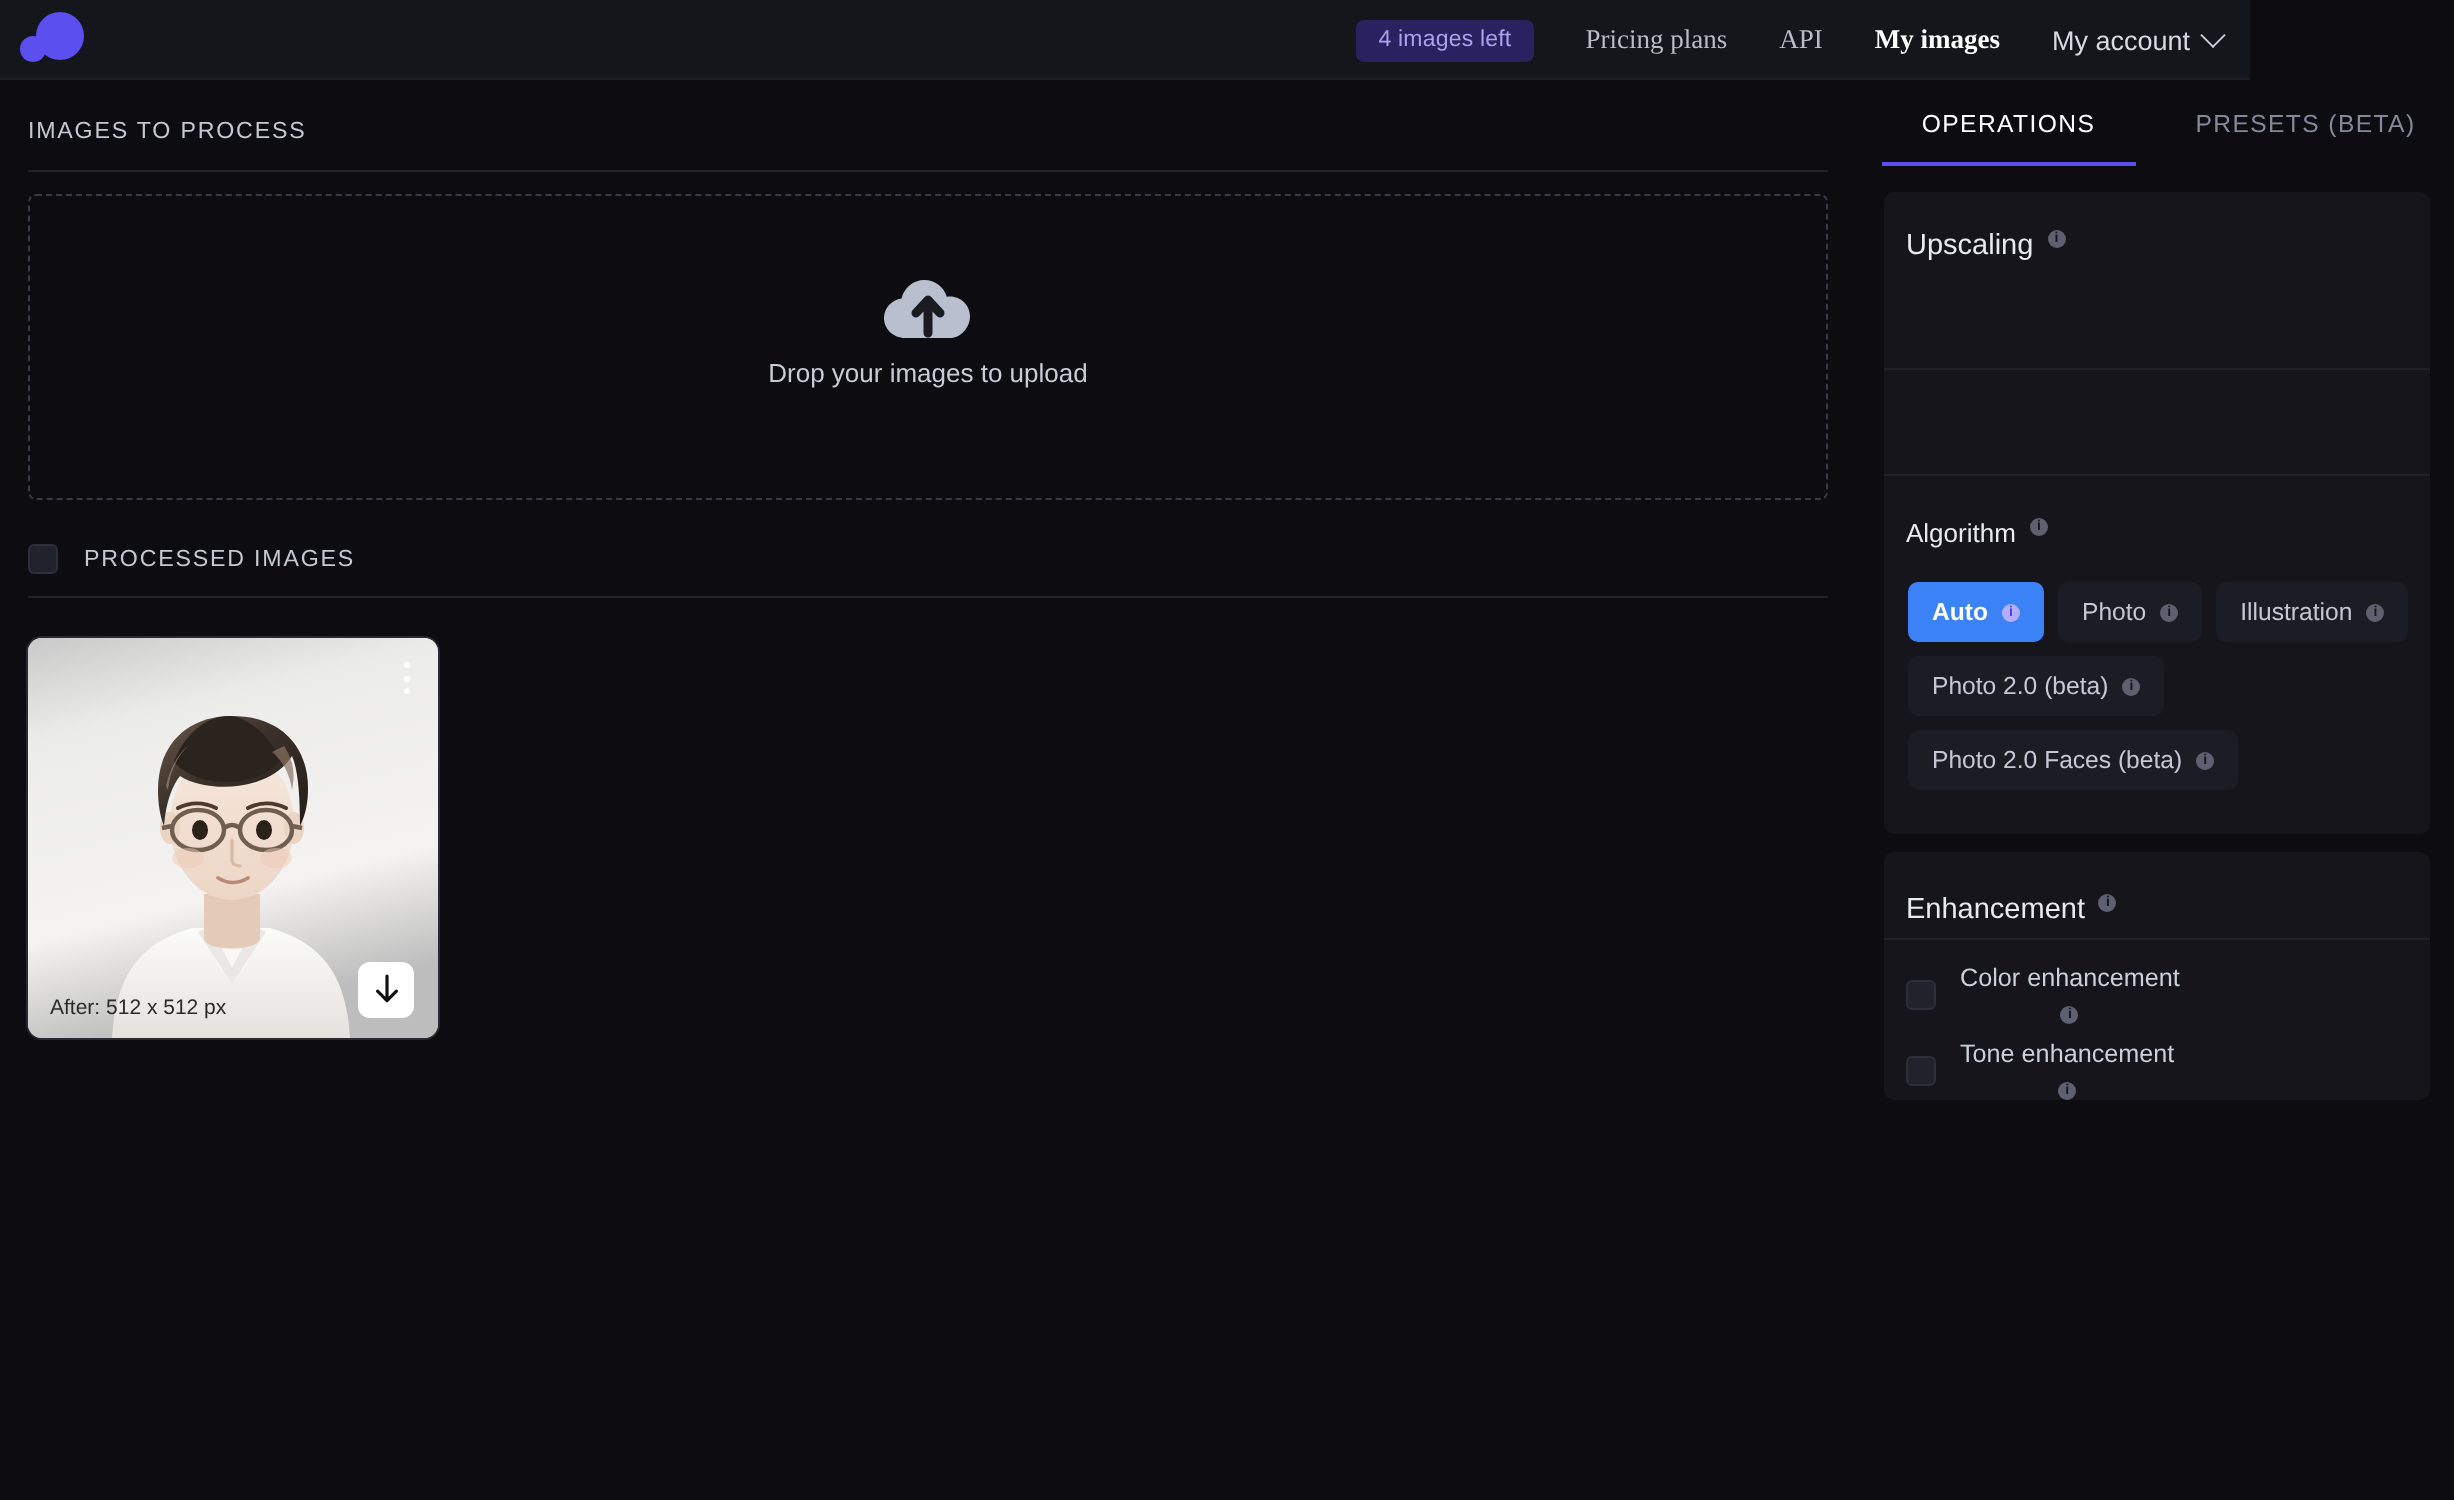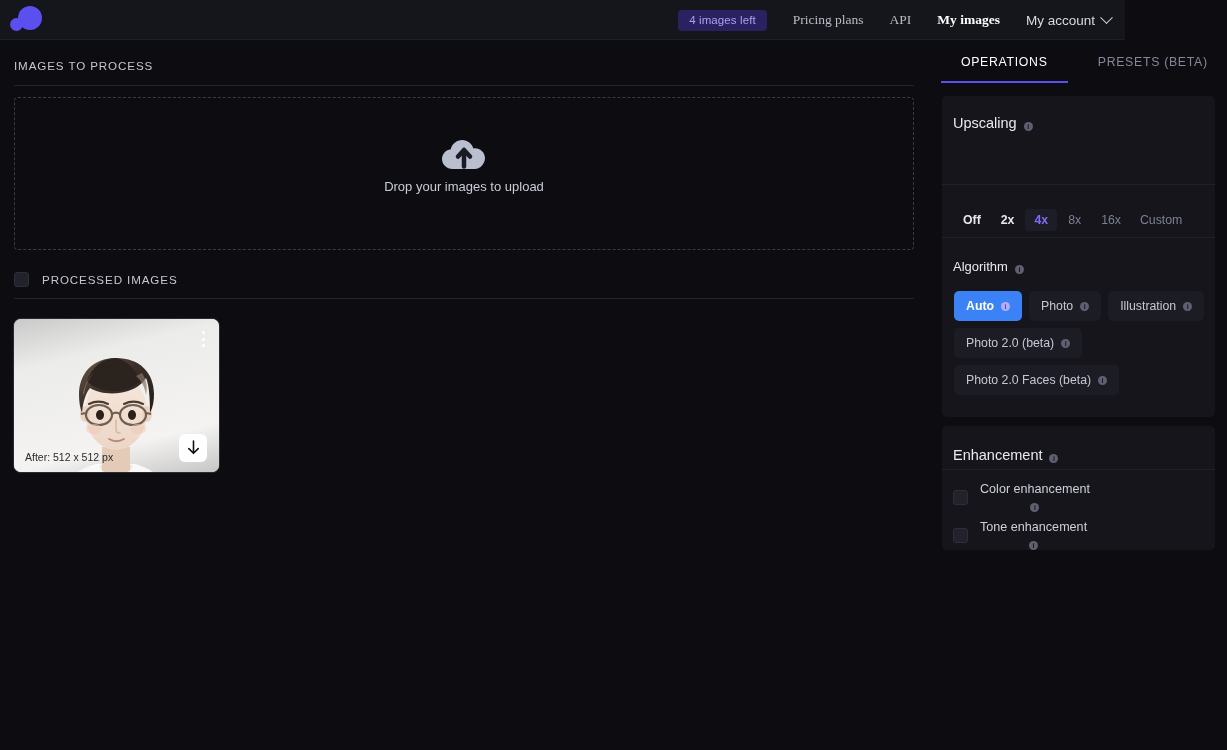--- a/index.html
+++ b/index.html
@@ -100,21 +100,21 @@
   .chk {
     width: 15px; height: 15px; border-radius: 3px;
     background: #22222c; border: 1px solid #2e2e3a;
     flex: none;
   }
   .proc-label { color: #c5c8d2; font-size: 11.6px; letter-spacing: .9px; }
 
   
   .card {
     position: absolute; left: 14px; top: 279px;
-    width: 205px; height: 153px;
+    width: 205px; height: 200px;
     border-radius: 7px; overflow: hidden;
     background: #d4d4d4;
     box-shadow: 0 0 0 1px #2a2a33;
   }
   .portrait { position: absolute; inset: 0; }
   .kebab {
     position: absolute; right: 9px; top: 11px;
     width: 14px; height: 18px;
     display: flex; flex-direction: column; align-items: center;
     justify-content: space-between; padding: 1px 0;
@@ -155,21 +155,21 @@
   }
   .panel {
     position: absolute; left: 12px; width: 273px;
     background: #15151b; border-radius: 5px;
   }
   .panel-1 { top: 56px; height: 321px; }
   .panel-2 { top: 386px; height: 124px; }
   .panel-title {
     position: absolute; left: 11px;
     color: #e8eaef; font-size: 14.5px;
-    display: flex; align-items: flex-end; gap: 7px;
+    display: flex; align-items: flex-start; gap: 7px;
   }
   .pt-1 { top: 19px; }
   .pt-2 { top: 21px; }
   .panel-div {
     position: absolute; left: 0; right: 0; height: 1px; background: #21212a;
   }
   .info {
     display: inline-flex; width: 9px; height: 9px; border-radius: 50%;
     background: #5e6072; color: #15151b;
     font-size: 7px; line-height: 9px; font-weight: bold;
@@ -338,28 +338,20 @@
     <div class="tab">PRESETS (BETA)</div>
   </div>
 
   <div class="panel panel-1">
     <div class="panel-title pt-1">
       <span>Upscaling</span>
       <span class="info">i</span>
     </div>
     <div class="panel-div" style="top:88px"></div>
 
-    <div class="scale-row">
-      <div class="scale bright">Off</div>
-      <div class="scale bright">2x</div>
-      <div class="scale sel">4x</div>
-      <div class="scale">8x</div>
-      <div class="scale">16x</div>
-      <div class="scale wide">Custom</div>
-    </div>
 
     <div class="panel-div" style="top:141px"></div>
     <div class="panel-title" style="top:163px;font-size:13px">
       <span>Algorithm</span>
       <span class="info">i</span>
     </div>
 
     <div class="algo-wrap">
       <div class="algo sel">
         <span>Auto</span>

